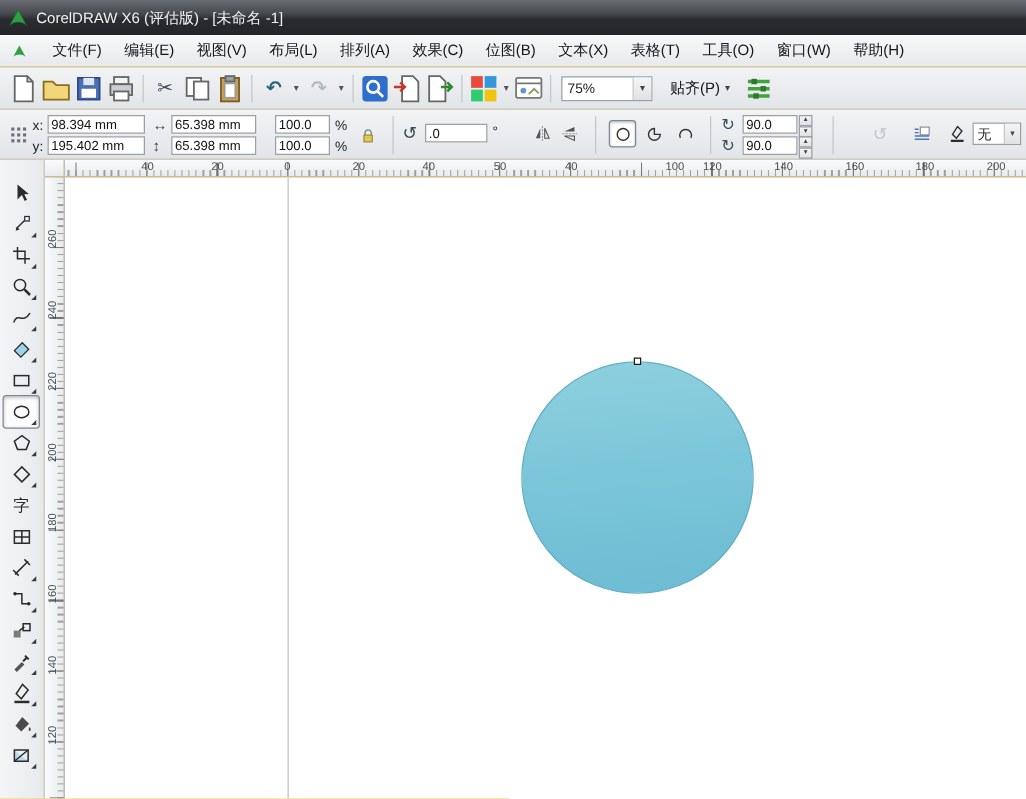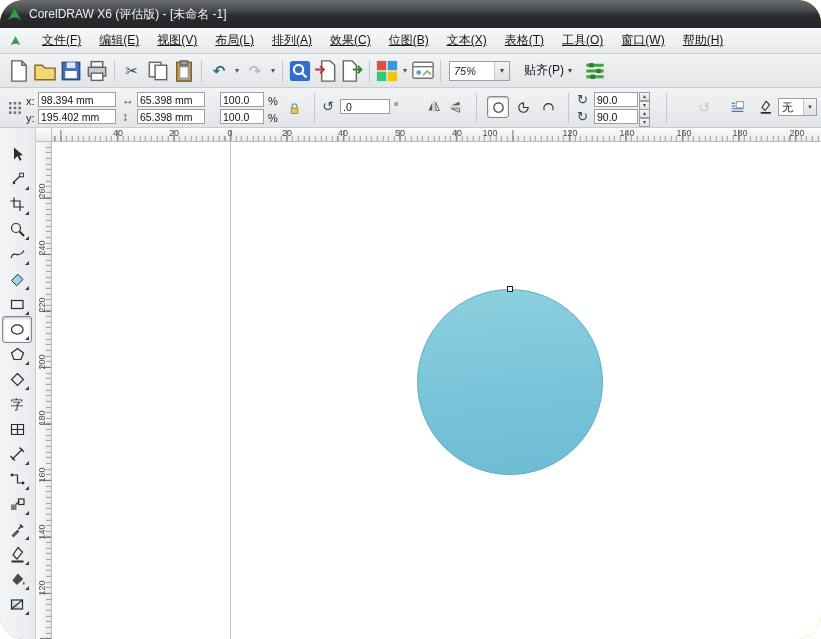--- a/index.html
+++ b/index.html
@@ -1,45 +1,45 @@
 <!DOCTYPE html>
 <html><head>
 <meta charset="utf-8">
 <style>
   * { margin:0; padding:0; box-sizing:border-box; }
   body { font-family:"Liberation Sans","DejaVu Sans",sans-serif; }
   #app { position:relative; width:821px; height:639px; background:#eab308; overflow:hidden;
-         font-family:"Liberation Sans","DejaVu Sans",sans-serif;border-radius:23px; }
+         font-family:"Liberation Sans","DejaVu Sans",sans-serif; }
 
   
   .titlebar { position:absolute; left:0; top:0; width:100%; height:28px;
     background:linear-gradient(#6a6d73 0%,#44474c 40%,#2a2c30 55%,#232528 100%);
     display:flex; align-items:center; padding-left:6px; color:#f0f0f0; font-size:12px; }
   .titlebar .app-ico { width:17px; height:17px; margin-right:6px; }
 
   
   .menubar { position:absolute; left:0; top:28px; width:100%; height:26px;
     background:linear-gradient(#f7f8f9,#e7e9ec); border-bottom:1px solid #c9cdd1;
     display:flex; align-items:center; font-size:12px; color:#15171a; }
   .menubar .doc-ico { width:15px; height:15px; margin:0 10px 0 8px; }
-  .menu-item { padding:0 9px; height:100%; display:flex; align-items:center; cursor:default;text-decoration:underline; }
+  .menu-item { padding:0 9px; height:100%; display:flex; align-items:center; cursor:default; }
 
   
   .toolbar { position:absolute; left:0; top:54px; width:100%; height:34px;
     background:linear-gradient(#f2f3f5,#e2e5e8); border-bottom:1px solid #c9cdd1;
     display:flex; align-items:center; padding-left:6px; font-size:11px; }
   .tbtn { width:26px; height:26px; display:flex; align-items:center; justify-content:center; border-radius:2px; }
   .tsep { width:1px; height:22px; background:#c3c7cb; margin:0 4px; flex:0 0 auto; }
   .glyph { font-size:15px; color:#3a4c55; line-height:1; }
   .glyph.undo { color:#28637e; font-weight:bold; }
   .glyph.redo { color:#b4b9bd; font-weight:bold; }
   .ddsm { font-size:8px; color:#555; width:10px; text-align:center; }
   .combo { display:flex; align-items:center; height:20px; background:#fff; border:1px solid #9aa0a6;
     margin:0 4px; }
-  .combo .combo-text { width:44px; padding:0 4px; font-size:11px; color:#222;font-style:italic; }
+  .combo .combo-text { width:56px; padding:0 4px; font-size:11px; color:#222; }
   .combo .combo-btn { width:15px; height:100%; display:flex; align-items:center; justify-content:center;
     font-size:8px; color:#444; border-left:1px solid #c3c7cb; background:linear-gradient(#f4f5f6,#dfe2e5); }
   .snapbtn { display:flex; align-items:center; gap:4px; height:22px; padding:0 6px; margin:0 4px;
     border-radius:2px; font-size:12px; color:#15171a; }
   .snapbtn .dd { font-size:8px; color:#444; }
 
   
   .propbar { position:absolute; left:0; top:88px; width:100%; height:40px;
     background:linear-gradient(#f2f3f5,#e2e5e8); border-bottom:1px solid #c9cdd1; font-size:11px; }
   .propbar > * { position:absolute; }
@@ -357,21 +357,21 @@
 
   <div class="ruler-corner"></div>
   <div class="hruler">
     <span class="hnum" style="left:66px">40</span>
     <span class="hnum" style="left:122px">20</span>
     <span class="hnum" style="left:178px">0</span>
     <span class="hnum" style="left:235px">20</span>
     <span class="hnum" style="left:291px">40</span>
     <span class="hnum" style="left:348px">50</span>
     <span class="hnum" style="left:405px">40</span>
-    <span class="hnum" style="left:438px">100</span>
+    <span class="hnum" style="left:488px">100</span>
     <span class="hnum" style="left:518px">120</span>
     <span class="hnum" style="left:575px">140</span>
     <span class="hnum" style="left:632px">160</span>
     <span class="hnum" style="left:688px">180</span>
     <span class="hnum" style="left:745px">200</span>
   </div>
   <div class="vruler">
     <span class="vnum" style="top:44px">260</span>
     <span class="vnum" style="top:101px">240</span>
     <span class="vnum" style="top:158px">220</span>

